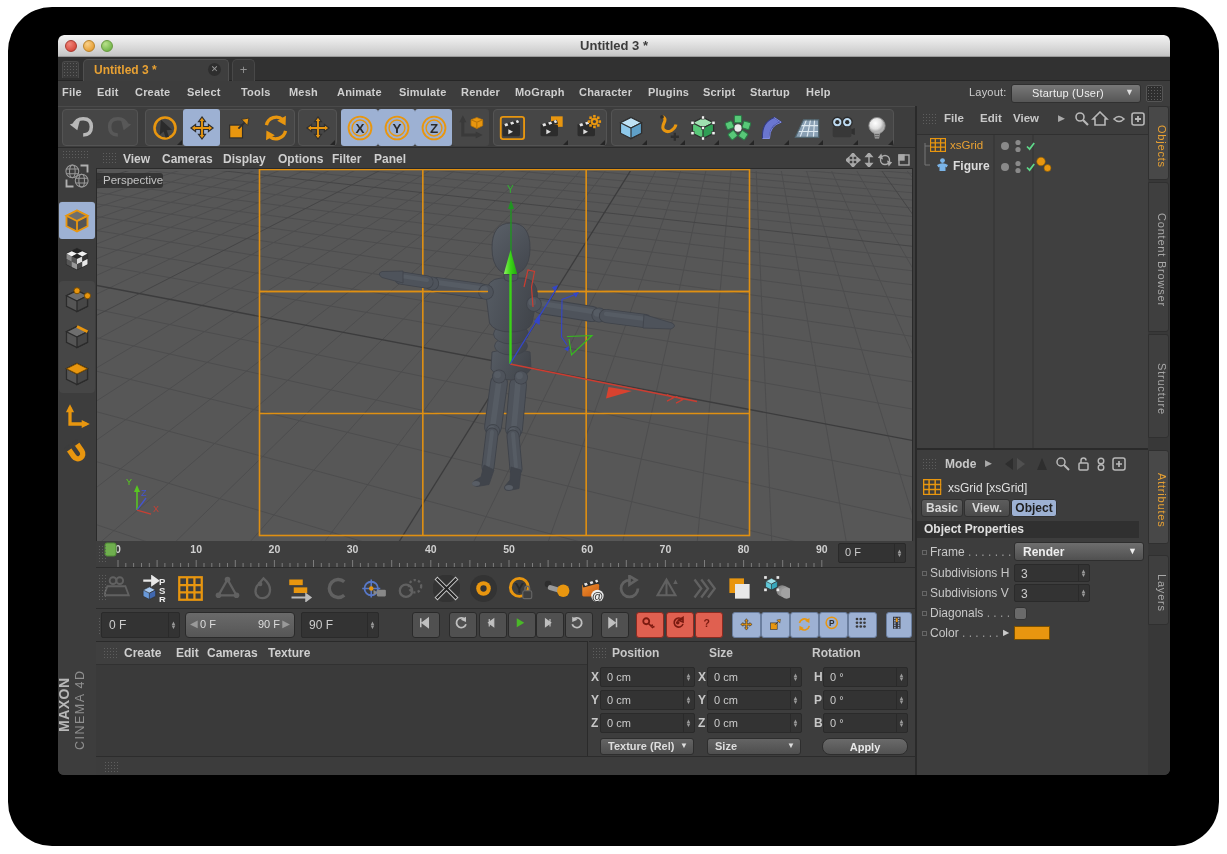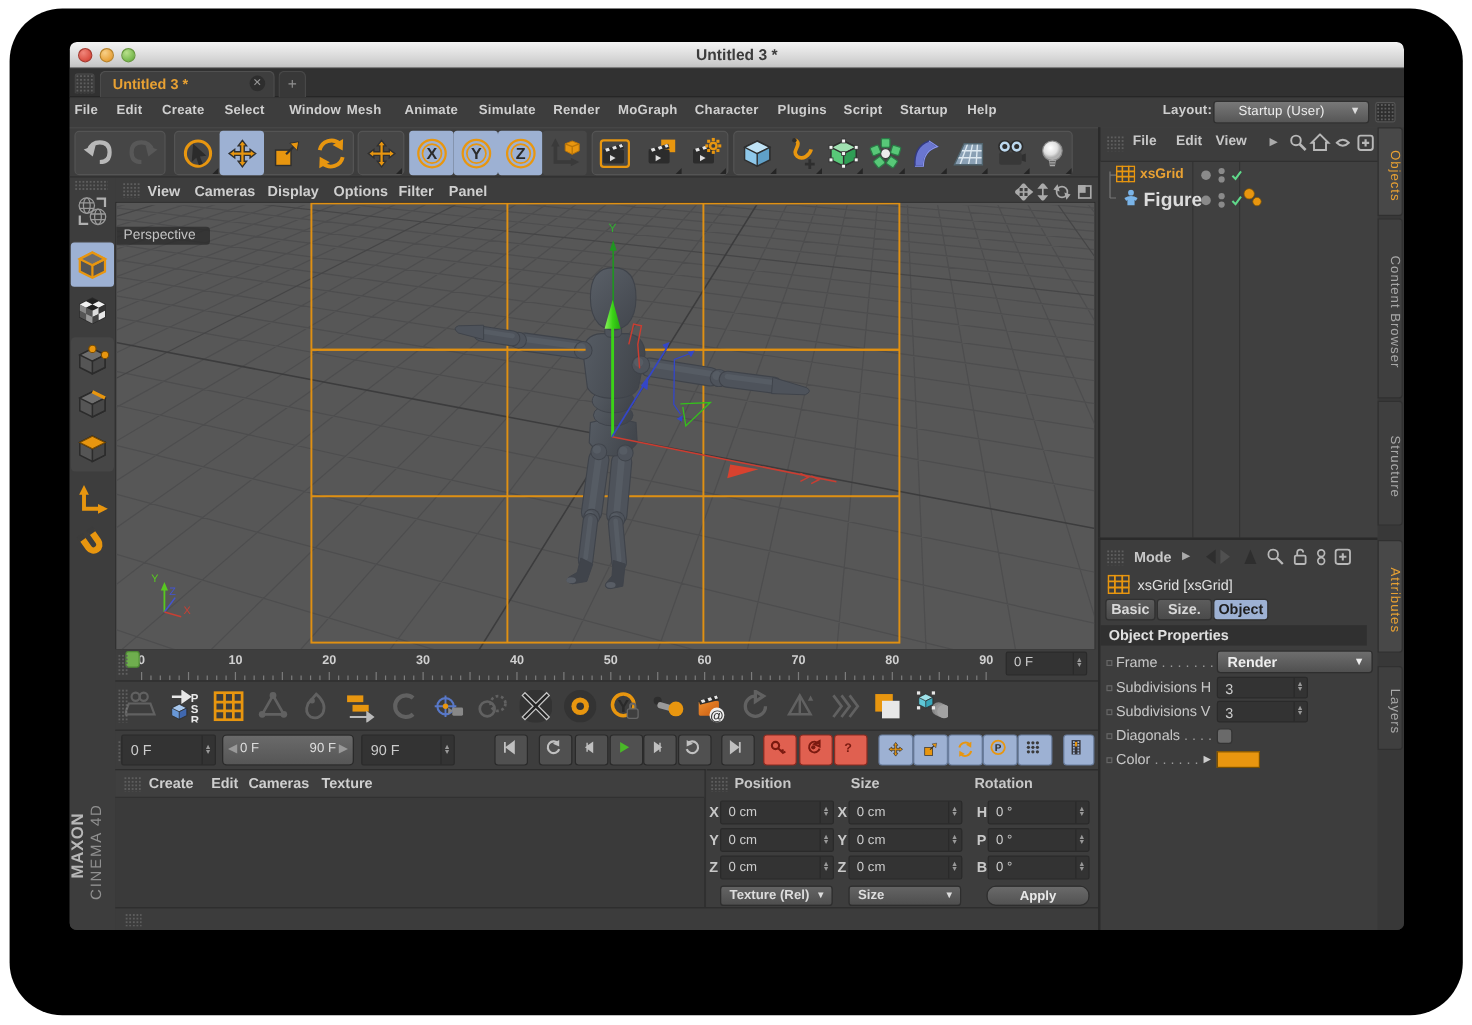--- a/index.html
+++ b/index.html
@@ -27,32 +27,32 @@
 <span style="position:absolute;left:10px;top:3px;color:#e8a133;font-weight:bold">Untitled 3 *</span>
 <span style="position:absolute;right:7px;top:3px;width:13px;height:13px;border-radius:50%;background:#2e2e2e;color:#999;font-size:9px;text-align:center;line-height:13px">✕</span>
 </div>
 <div class="a" style="left:174px;top:2px;width:23px;height:22px;background:#383838;border:1px solid #484848;border-bottom:none;border-radius:5px 5px 0 0;text-align:center;color:#909090;font-size:13px;line-height:20px">+</div>
 </div>
     <div class="a menu" style="left:0;top:47px;width:1112px;height:24px;background:#3d3d3d;color:#cfcfcf;font-weight:bold;font-size:11px;letter-spacing:0.2px">
       <span class="a" style="left:4px;top:4px">File</span>
       <span class="a" style="left:39px;top:4px">Edit</span>
       <span class="a" style="left:77px;top:4px">Create</span>
       <span class="a" style="left:129px;top:4px">Select</span>
-      <span class="a" style="left:183px;top:4px">Window</span>
+      <span class="a" style="left:183px;top:4px">Tools</span>
       <span class="a" style="left:231px;top:4px">Mesh</span>
       <span class="a" style="left:279px;top:4px">Animate</span>
       <span class="a" style="left:341px;top:4px">Simulate</span>
       <span class="a" style="left:403px;top:4px">Render</span>
       <span class="a" style="left:457px;top:4px">MoGraph</span>
       <span class="a" style="left:521px;top:4px">Character</span>
       <span class="a" style="left:590px;top:4px">Plugins</span>
       <span class="a" style="left:645px;top:4px">Script</span>
       <span class="a" style="left:692px;top:4px">Startup</span>
       <span class="a" style="left:748px;top:4px">Help</span>
-<span class="a" style="left:911px;top:4px;font-weight:bold">Layout:</span>
+<span class="a" style="left:911px;top:4px;font-weight:normal">Layout:</span>
 <div class="a" style="left:953px;top:2px;width:130px;height:19px;border-radius:3px;background:linear-gradient(#787878,#565656);border:1px solid #303030;color:#eee;font-weight:normal">
 <span style="position:absolute;left:20px;top:2px">Startup (User)</span>
 <span style="position:absolute;right:6px;top:2px;font-size:9px;color:#ddd">▼</span>
       </div>
 <div class="a grip" style="left:1088px;top:3px;width:17px;height:17px;background-color:#2e2e2e;border-radius:2px;border:1px solid #555"></div>
 </div>
     <div class="a" style="left:0;top:71px;width:1112px;height:42px;background:#3d3d3d;border-top:1px solid #4a4a4a;border-bottom:1px solid #2c2c2c">
 <svg width="0" height="0">
         <defs>
           <radialGradient id="bulbg" cx="0.4" cy="0.35">
@@ -469,21 +469,21 @@
             <line x1="40" y1="339" x2="40" y2="317" stroke="#58c820" stroke-width="1.5"></line>
             <path d="M40,314 l-3,7 h6 Z" fill="#58c820"></path>
             <text x="29" y="314" fill="#58c820">Y</text>
             <line x1="40" y1="339" x2="49" y2="327" stroke="#4454d0" stroke-width="1.3"></line>
             <text x="44" y="325" fill="#4454d0">Z</text>
             <line x1="40" y1="339" x2="54" y2="343" stroke="#c84034" stroke-width="1.3"></line>
             <text x="56" y="341" fill="#c84034">X</text>
           </g>
         </g>
 </svg>
-<div class="a" style="left:0;top:20px;background:rgba(42,42,42,0.75);color:#c4c4c4;font-size:11.5px;padding:1px 12px 2px 6px;border-radius:0 3px 3px 0">Perspective</div>
+<div class="a" style="left:0;top:4px;background:rgba(42,42,42,0.75);color:#c4c4c4;font-size:11.5px;padding:1px 0 2px 6px;border-radius:0 3px 3px 0">Perspective</div>
 </div>
     <div class="a" style="left:38px;top:506px;width:819px;height:26px;background:#3e3e3e">
 <svg width="819" height="26">
         <line x1="22.0" y1="19" x2="22.0" y2="26" stroke="#7c7c7c" stroke-width="1"></line>
         <line x1="29.8" y1="22" x2="29.8" y2="26" stroke="#7c7c7c" stroke-width="1"></line>
         <line x1="37.6" y1="22" x2="37.6" y2="26" stroke="#7c7c7c" stroke-width="1"></line>
         <line x1="45.5" y1="22" x2="45.5" y2="26" stroke="#7c7c7c" stroke-width="1"></line>
         <line x1="53.3" y1="22" x2="53.3" y2="26" stroke="#7c7c7c" stroke-width="1"></line>
         <line x1="61.1" y1="19" x2="61.1" y2="26" stroke="#7c7c7c" stroke-width="1"></line>
         <line x1="68.9" y1="22" x2="68.9" y2="26" stroke="#7c7c7c" stroke-width="1"></line>
@@ -995,24 +995,24 @@
           <rect x="58" y="2" width="12" height="12" rx="2"></rect>
           <path d="M64,5 v6 M61,8 h6" stroke-width="1.8"></path>
         </g>
       </svg>
       <div class="a" style="left:0;top:28px;width:233px;height:314px;background:#404040;border-top:1px solid #303030"><line><svg class="a" style="left:0;top:0" width="233" height="314">
             <path d="M77,0 V314 M116,0 V314" stroke="#333" stroke-width="1"></path>
             <path d="M8,8 V30 M8,11 H13 M8,30 H13" stroke="#777" stroke-width="1" fill="none"></path>
           </svg><div class="a" style="left:13px;top:3px"><svg width="16" height="14" viewBox="0 0 16 14">
               <rect x="0.5" y="0.5" width="15" height="13" fill="none" stroke="#e8960f" stroke-width="1.3"></rect>
               <path d="M0,4.8 h16 M0,9.2 h16 M5.3,0 v14 M10.6,0 v14" stroke="#e8960f" stroke-width="1.3"></path>
-            </svg></div><span class="a" style="left:33px;top:4px;color:#e8a133;font-weight:bold;font-size:11.5px">xsGrid</span><div class="a" style="left:19px;top:23px"><svg width="13" height="14" viewBox="0 0 13 14">
+            </svg></div><span class="a" style="left:33px;top:4px;color:#e8a133;font-weight:normal;font-size:11.5px">xsGrid</span><div class="a" style="left:19px;top:23px"><svg width="13" height="14" viewBox="0 0 13 14">
               <circle cx="6.5" cy="2.6" r="2.4" fill="#7ab4e8"></circle>
               <path d="M1,7 Q6.5,3.5 12,7 L10.5,9.5 L9.5,8.5 L9.5,13 L3.5,13 L3.5,8.5 L2.5,9.5 Z" fill="#7ab4e8"></path>
-            </svg></div><span class="a" style="left:36px;top:24px;font-weight:bold;color:#dcdcdc;font-size:16px">Figure</span><svg class="a" style="left:82px;top:2px" width="151" height="42">
+            </svg></div><span class="a" style="left:36px;top:24px;font-weight:bold;color:#dcdcdc;font-size:12px">Figure</span><svg class="a" style="left:82px;top:2px" width="151" height="42">
             <circle cx="6" cy="9" r="4" fill="#8a8a8a"></circle>
             <circle cx="19" cy="5.5" r="2.6" fill="#8a8a8a"></circle>
             <circle cx="19" cy="12.5" r="2.6" fill="#8a8a8a"></circle>
             <path d="M28,9.5 l2.6,2.6 4.6,-6.2" stroke="#5fd88a" stroke-width="1.7" fill="none"></path>
             <circle cx="6" cy="30" r="4" fill="#8a8a8a"></circle>
             <circle cx="19" cy="26.5" r="2.6" fill="#8a8a8a"></circle>
             <circle cx="19" cy="33.5" r="2.6" fill="#8a8a8a"></circle>
             <path d="M28,30.5 l2.6,2.6 4.6,-6.2" stroke="#5fd88a" stroke-width="1.7" fill="none"></path>
             <circle cx="42" cy="24.5" r="4.3" fill="#e8960f" stroke="#8a5a00" stroke-width="0.6"></circle>
             <circle cx="48.5" cy="31" r="3.5" fill="#e8960f" stroke="#8a5a00" stroke-width="0.6"></circle>
@@ -1038,21 +1038,21 @@
         <circle cx="100" cy="11.5" r="2.8" fill="none" stroke="#b8b8b8" stroke-width="1.4"></circle>
         <rect x="112" y="2" width="12" height="12" rx="2" fill="none" stroke="#b8b8b8" stroke-width="1.5"></rect>
         <path d="M118,5 v6 M115,8 h6" stroke="#b8b8b8" stroke-width="1.7"></path>
       </svg>
       <div class="a" style="left:6px;top:29px;transform:scale(1.15);transform-origin:0 0"><svg width="16" height="14" viewBox="0 0 16 14">
           <rect x="0.5" y="0.5" width="15" height="13" fill="none" stroke="#e8960f" stroke-width="1.3"></rect>
           <path d="M0,4.8 h16 M0,9.2 h16 M5.3,0 v14 M10.6,0 v14" stroke="#e8960f" stroke-width="1.3"></path>
         </svg></div>
       <span class="a" style="left:31px;top:31px;color:#e0e0e0;font-size:12px">xsGrid [xsGrid]</span>
       <div class="a" style="left:4px;top:49px;width:42px;height:18px;background:linear-gradient(#5c5c5c,#4a4a4a);border:1px solid #303030;border-radius:3px;color:#d8d8d8;font-weight:bold;text-align:center;line-height:16px">Basic</div>
-      <div class="a" style="left:47px;top:49px;width:46px;height:18px;background:linear-gradient(#5c5c5c,#4a4a4a);border:1px solid #303030;border-radius:3px;color:#d8d8d8;font-weight:bold;text-align:center;line-height:16px">Size.</div>
+      <div class="a" style="left:47px;top:49px;width:46px;height:18px;background:linear-gradient(#5c5c5c,#4a4a4a);border:1px solid #303030;border-radius:3px;color:#d8d8d8;font-weight:bold;text-align:center;line-height:16px">View.</div>
       <div class="a" style="left:94px;top:49px;width:46px;height:18px;background:#9db1d3;border:1px solid #303030;border-radius:3px;color:#1e1e1e;font-weight:bold;text-align:center;line-height:16px">Object</div>
       <div class="a" style="left:0;top:71px;width:222px;height:17px;background:#303030;color:#e0e0e0;font-weight:bold;padding:1px 0 0 7px">Object Properties</div>
       <span class="a" style="left:5px;top:100px;width:5px;height:5px;border:1px solid #666"></span>
       <span class="a" style="left:13px;top:95px">Frame <span style="color:#9a9a9a">. . . . . . .</span></span>
       <div class="a" style="left:97px;top:92px;width:130px;height:19px;background:linear-gradient(#6e6e6e,#505050);border:1px solid #2e2e2e;border-radius:3px;color:#eee">
 <span style="position:absolute;left:8px;top:2px;font-weight:bold">Render</span>
         <span style="position:absolute;right:6px;top:3px;font-size:9px">▼</span>
       </div>
       <span class="a" style="left:5px;top:121px;width:5px;height:5px;border:1px solid #666"></span>
       <span class="a" style="left:13px;top:116px">Subdivisions H</span>

